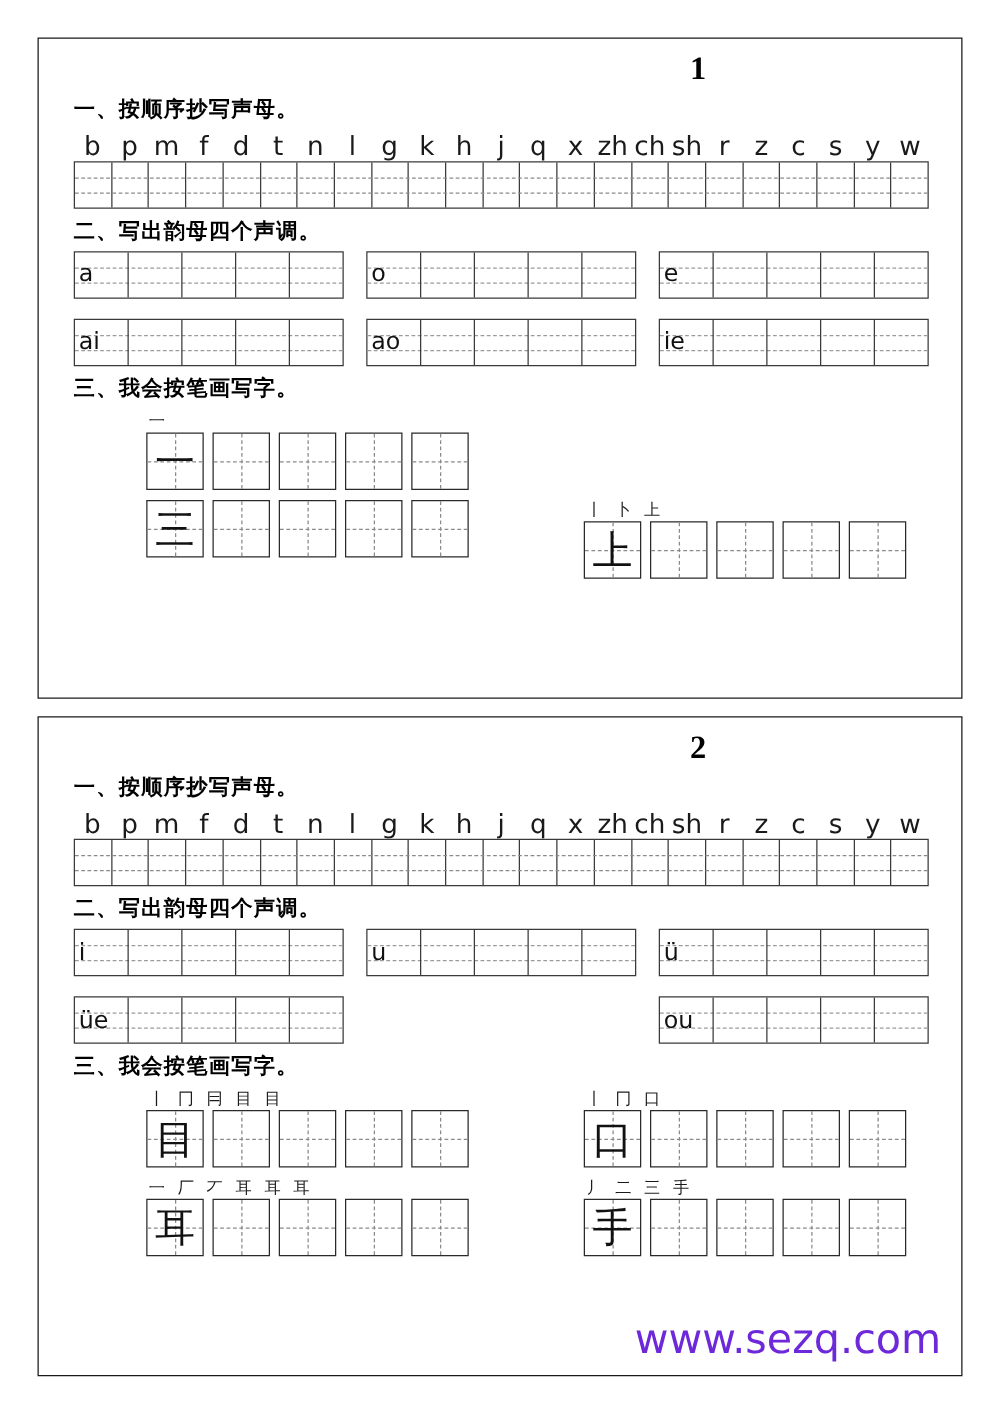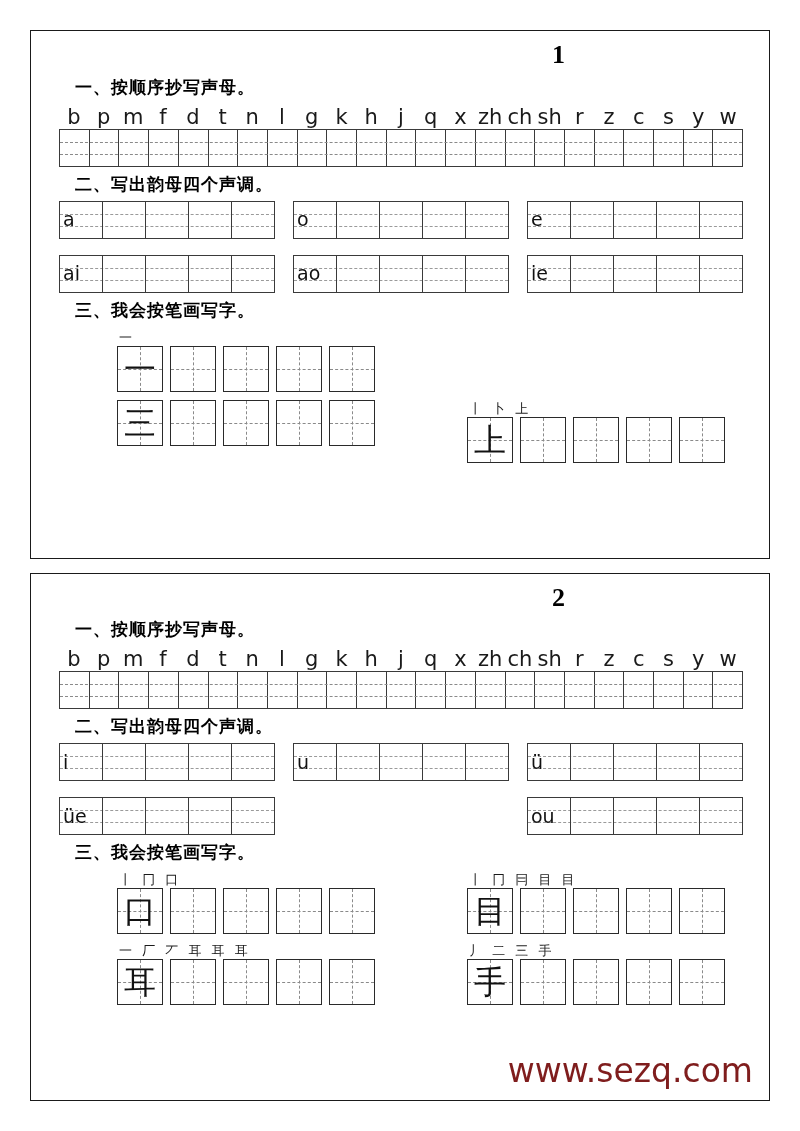--- a/index.html
+++ b/index.html
@@ -48,21 +48,21 @@
     line-height: 1.1;
     color: #000;
     letter-spacing: 0;
   }
 
   .section-title {
     font-family: "DejaVu Sans", "Liberation Sans", sans-serif;
     font-size: 17px;
     font-weight: bold;
     color: #000;
-    margin: 6px 0 3px 30px;
+    margin: 6px 0 3px 14px;
     letter-spacing: 1px;
     white-space: nowrap;
   }
 
   
   .consonant-row {
     display: flex;
     margin: 0 12px 1px 14px;
     font-family: "DejaVu Sans", "Liberation Sans", sans-serif;
     font-size: 21px;
@@ -220,21 +220,21 @@
     font-weight: 500;
   }
 
   
   .watermark {
     position: absolute;
     right: 16px;
     bottom: 10px;
     font-family: "DejaVu Sans", "Liberation Sans", sans-serif;
     font-size: 33px;
-    color: #7f1d1d;
+    color: #6d28d9;
     letter-spacing: 0px;
     z-index: 40;
     white-space: nowrap;
     pointer-events: none;
   }
 </style>
 </head>
 <body>
 
 <div class="page-wrap">
@@ -476,36 +476,36 @@
             <div class="vcell"></div>
             <div class="vcell"></div>
             <div class="vcell"></div>
           </div>
         </div>
       </div>
       <div class="section-title">三、我会按笔画写字。</div>
       <div class="char-block">
         <div class="char-row">
           <div class="char-group">
+            <div class="stroke-order">丨 冂 冃 目 目</div>
+            <div class="tz-row">
+              <div class="tianzige">
+                <span class="tz-char">目</span>
+              </div>
+              <div class="tianzige"></div>
+              <div class="tianzige"></div>
+              <div class="tianzige"></div>
+              <div class="tianzige"></div>
+            </div>
+          </div>
+          <div class="char-group">
             <div class="stroke-order">丨 冂 口</div>
             <div class="tz-row">
               <div class="tianzige">
                 <span class="tz-char">口</span>
-              </div>
-              <div class="tianzige"></div>
-              <div class="tianzige"></div>
-              <div class="tianzige"></div>
-              <div class="tianzige"></div>
-            </div>
-          </div>
-          <div class="char-group">
-            <div class="stroke-order">丨 冂 冃 目 目</div>
-            <div class="tz-row">
-              <div class="tianzige">
-                <span class="tz-char">目</span>
               </div>
               <div class="tianzige"></div>
               <div class="tianzige"></div>
               <div class="tianzige"></div>
               <div class="tianzige"></div>
             </div>
           </div>
         </div>
         <div class="char-row">
           <div class="char-group">

